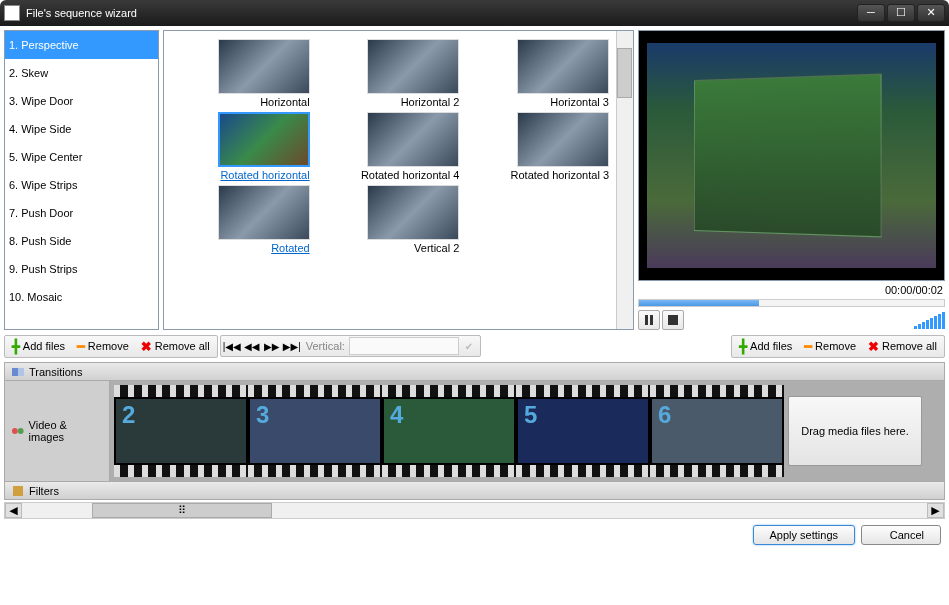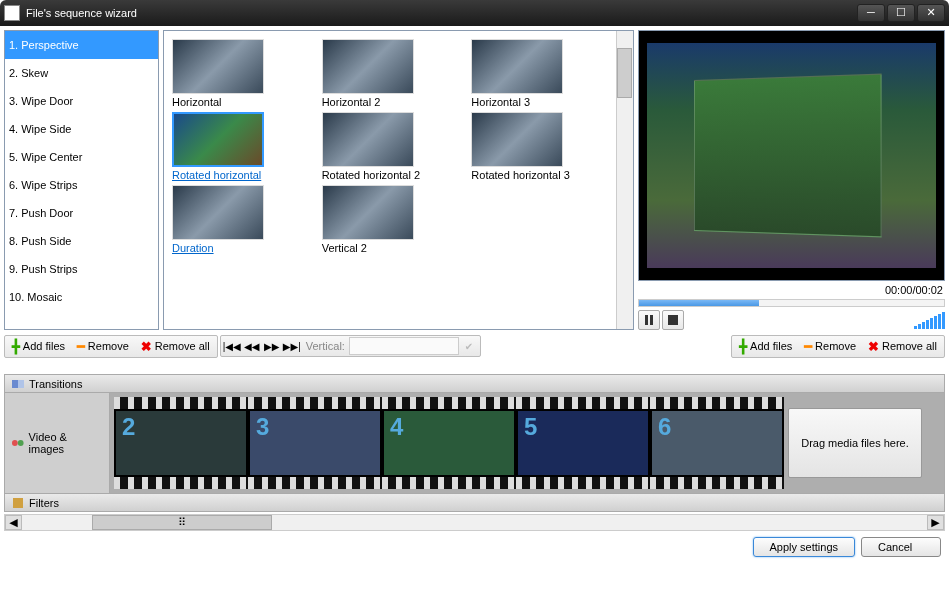--- a/index.html
+++ b/index.html
@@ -15,21 +15,21 @@
 
 .top-area { display: flex; gap: 4px; height: 300px; }
 .sidebar { width: 155px; border: 1px solid #8a9bb0; background: #fff; overflow: auto; }
 .sidebar-item { padding: 8px 4px; cursor: pointer; }
 .sidebar-item.selected { background: #3399ff; color: #fff; }
 
 .gallery { flex: 1; border: 1px solid #8a9bb0; background: #fff; padding: 8px; overflow: hidden; position: relative; }
 .gallery-scroll { position: absolute; right: 0; top: 0; bottom: 0; width: 17px; background: #f0f0f0; border-left: 1px solid #ccc; }
 .gallery-scroll-thumb { width: 15px; height: 50px; background: #cdcdcd; border: 1px solid #aaa; margin: 17px 0 0 0; }
 .gallery-grid { display: grid; grid-template-columns: repeat(3, 1fr); gap: 4px 12px; padding-right: 16px; }
-.thumb { display: flex; flex-direction: column; align-items: flex-start; gap: 2px; cursor: pointer; }
+.thumb { display: flex; flex-direction: column; align-items: flex-end; gap: 2px; cursor: pointer; }
 .thumb-img { width: 92px; height: 55px; background: linear-gradient(135deg,#2a3a4a 0%,#8a9aaa 50%,#3a4a5a 100%); border: 1px solid #ddd; position: relative; }
 .thumb.selected .thumb-img { border: 2px solid #3399ff; }
 .thumb.selected .thumb-label { color: #0066cc; text-decoration: underline; }
 .thumb-img.color { background: linear-gradient(135deg,#1a4a8a 0%,#3a8a4a 50%,#6a4a2a 100%); }
 .thumb-label { text-align: center; }
 
 .preview-pane { width: 307px; display: flex; flex-direction: column; gap: 3px; }
 .preview-box { flex: 1; border: 1px solid #8a9bb0; background: #000; display: flex; align-items: center; justify-content: center; position: relative; overflow: hidden; }
 .preview-img { width: 95%; height: 90%; background: linear-gradient(#1a3a6a 0%, #2a5a3a 30%, #4a6a3a 70%, #4a3a5a 100%); position: relative; }
 .preview-img::before { content:''; position:absolute; inset: 15% 20% 15% 15%; background: linear-gradient(#3a7a3a, #2a4a2a); border: 1px solid rgba(255,255,255,0.2); transform: perspective(200px) rotateY(-5deg); }
@@ -45,21 +45,21 @@
 .toolbar-group { display: flex; align-items: center; border: 1px solid #bbb; background: linear-gradient(#f8f8f8,#e8e8e8); border-radius: 2px; padding: 1px; }
 .tbtn { display: flex; align-items: center; gap: 3px; padding: 2px 6px; cursor: pointer; border-radius: 2px; }
 .icon-plus { color: #3a0; font-weight: bold; font-size: 13px; }
 .icon-minus { color: #f80; font-weight: bold; font-size: 13px; }
 .icon-x { color: #e00; font-weight: bold; font-size: 13px; }
 .nav-btn { width: 20px; text-align: center; cursor: pointer; font-size: 10px; }
 .duration-label { color: #888; padding: 0 4px; }
 .duration-input { width: 110px; height: 18px; border: 1px solid #ccc; background: #fafafa; }
 .spacer { flex: 1; }
 
-.timeline-area { margin-top: 16px; border: 1px solid #aaa; background: #cfcfcf; }
+.timeline-area { margin-top: 4px; border: 1px solid #aaa; background: #cfcfcf; }
 .track-header { display: flex; align-items: center; height: 18px; background: linear-gradient(#eaeaea,#d0d0d0); border-bottom: 1px solid #aaa; }
 .track-label { display: flex; align-items: center; gap: 4px; padding: 0 6px; }
 .track-icon { width: 14px; height: 14px; }
 .timeline-body { display: flex; }
 .timeline-left { width: 105px; display: flex; flex-direction: column; }
 .timeline-left .cell { flex: 1; display: flex; align-items: center; padding: 0 6px; border-right: 1px solid #aaa; gap: 4px; }
 .filmstrip { flex: 1; height: 100px; background: #aeaeae; display: flex; align-items: center; padding: 0 4px; gap: 0; overflow: hidden; position: relative; }
 .film-frame { width: 134px; height: 92px; background: #000; position: relative; flex-shrink: 0; }
 .film-frame::before, .film-frame::after { content:''; position:absolute; left:0; right:0; height:12px; background: repeating-linear-gradient(90deg, #ddd 0 6px, #111 6px 14px); }
 .film-frame::before { top: 0; }
@@ -68,21 +68,21 @@
 .frame-num { position: absolute; left: 6px; top: 2px; font-size: 24px; font-weight: bold; color: #5ad; z-index: 2; }
 .drop-zone { width: 134px; height: 70px; background: linear-gradient(#f8f8f8,#e4e4e4); border: 1px solid #999; display: flex; align-items: center; justify-content: center; text-align: center; padding: 4px; margin-left: 4px; border-radius: 2px; }
 .filters-track { height: 18px; background: linear-gradient(#eaeaea,#d0d0d0); border-top: 1px solid #aaa; display: flex; align-items: center; padding: 0 6px; gap: 4px; }
 
 .hscroll { height: 17px; background: #f0f0f0; border: 1px solid #ccc; margin-top: 2px; display: flex; align-items: center; }
 .hscroll .arrow { width: 17px; height: 15px; background: #e0e0e0; border: 1px solid #bbb; text-align: center; line-height: 13px; cursor: pointer; }
 .hscroll .track { flex: 1; position: relative; height: 15px; }
 .hscroll .thumb { position: absolute; left: 70px; width: 180px; top: 0; bottom: 0; background: #cdcdcd; border: 1px solid #aaa; display: flex; align-items: center; justify-content: center; }
 
 .bottom-buttons { display: flex; justify-content: flex-end; gap: 6px; margin-top: 6px; padding-right: 4px; }
-.dlg-btn { padding: 3px 16px; border: 1px solid #888; background: linear-gradient(#fdfdfd,#e5e5e5); border-radius: 3px; cursor: pointer; min-width: 80px; text-align: left; }
+.dlg-btn { padding: 3px 16px; border: 1px solid #888; background: linear-gradient(#fdfdfd,#e5e5e5); border-radius: 3px; cursor: pointer; min-width: 80px; text-align: right; }
 .dlg-btn.primary { border: 1px solid #3a88d8; box-shadow: 0 0 2px #6ab0f0; }
 
 svg { display: block; }
 </style>
 </head>
 <body>
 
 <div class="titlebar">
   <div class="icon"></div>
   <div class="title">File's sequence wizard</div>
@@ -122,29 +122,29 @@
           <div class="thumb">
             <div class="thumb-img"></div>
             <div class="thumb-label">Horizontal 3</div>
           </div>
           <div class="thumb selected">
             <div class="thumb-img color"></div>
             <div class="thumb-label">Rotated horizontal</div>
           </div>
           <div class="thumb">
             <div class="thumb-img"></div>
-            <div class="thumb-label">Rotated horizontal 2</div>
+            <div class="thumb-label">Rotated horizontal 4</div>
           </div>
           <div class="thumb">
             <div class="thumb-img"></div>
             <div class="thumb-label">Rotated horizontal 3</div>
           </div>
           <div class="thumb">
             <div class="thumb-img"></div>
-            <div class="thumb-label" style="color: rgb(0, 102, 204); text-decoration: underline;">Duration</div>
+            <div class="thumb-label" style="color: rgb(0, 102, 204); text-decoration: underline;">Rotated</div>
           </div>
           <div class="thumb">
             <div class="thumb-img"></div>
             <div class="thumb-label">Vertical 2</div>
           </div>
         </div>
       <div class="gallery-scroll">
         <div class="gallery-scroll-thumb"></div>
       </div>
     </div>

